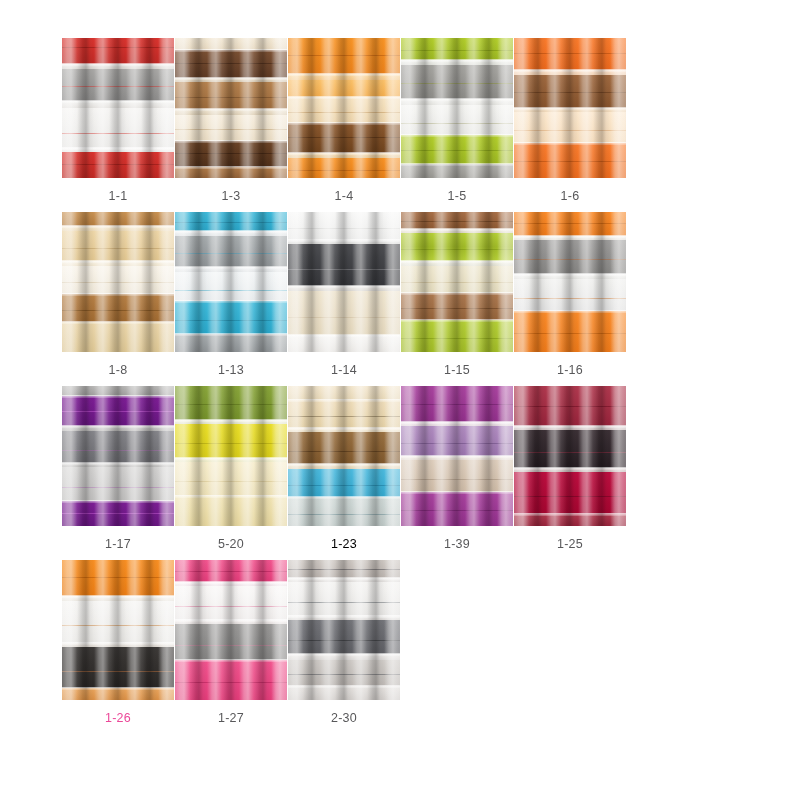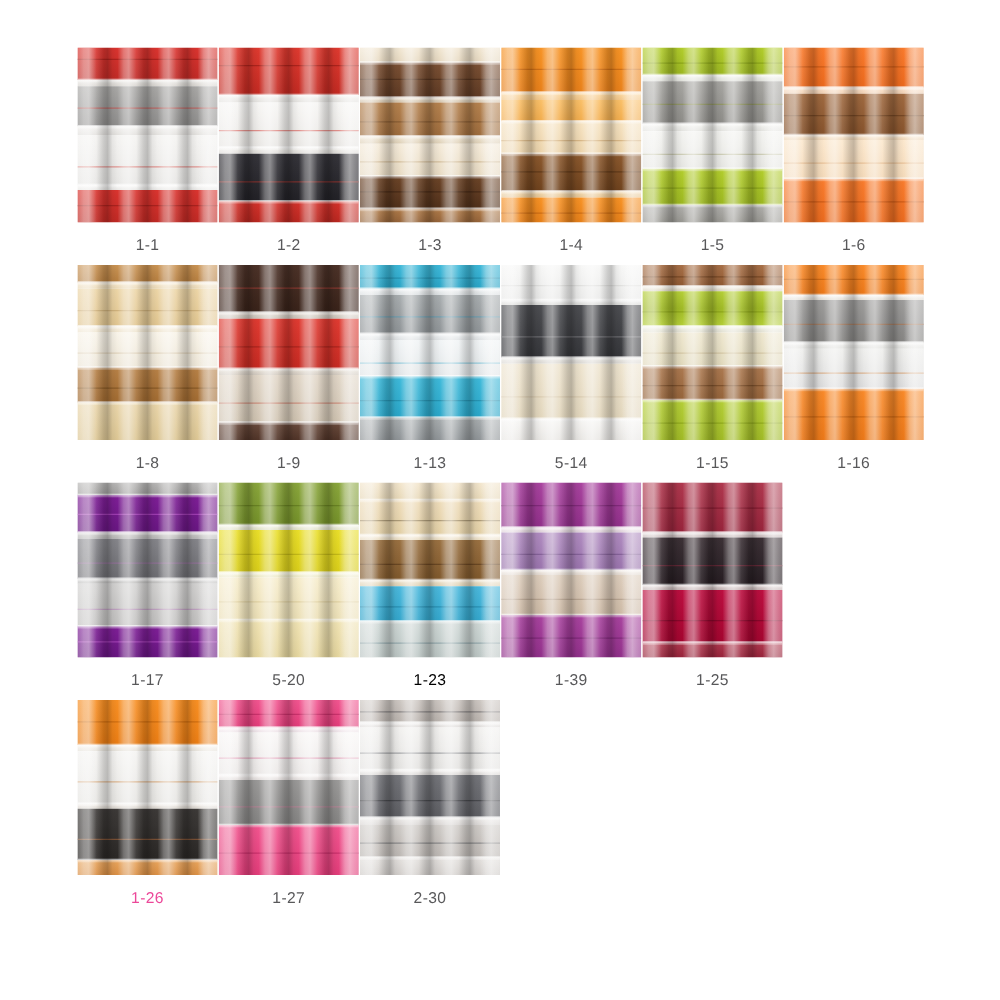--- a/index.html
+++ b/index.html
@@ -137,46 +137,20 @@
             <span class="seam" style="top: 25px;"></span>
             <span class="seam" style="top: 62px;"></span>
             <span class="seam" style="top: 109px;"></span>
           </div>
           <div class="pleats"></div>
           <div class="vignette"></div>
         </div>
         <div class="swatch-label" style="color: rgb(88, 88, 90);">1-1</div>
       </div>
       <div class="swatch-cell">
-        <div class="swatch-img" title="red / white / black vertically pleated stripe voile">
-          <div class="bands">
-            <div class="band" style="height: 38px; background: linear-gradient(rgb(222, 58, 48), rgb(194, 42, 34));">
-              <span class="pin" style="background: rgb(141, 22, 16); top: 14px;"></span>
-            </div>
-            <div class="band" style="height: 6px; background: linear-gradient(rgb(243, 242, 240), rgb(228, 226, 223));"></div>
-            <div class="band" style="height: 36px; background: linear-gradient(rgb(246, 245, 243), rgb(232, 230, 227));">
-              <span class="pin" style="background: rgb(214, 67, 60); top: 22px;"></span>
-            </div>
-            <div class="band" style="height: 5px; background: linear-gradient(rgb(241, 239, 236), rgb(222, 219, 215));"></div>
-            <div class="band" style="height: 38px; background: linear-gradient(rgb(53, 52, 58), rgb(34, 33, 38));">
-              <span class="pin" style="background: rgb(184, 53, 45); top: 22px;"></span>
-            </div>
-            <div class="band" style="height: 17px; background: linear-gradient(rgb(212, 50, 43), rgb(184, 39, 32));"></div>
-          </div>
-          <div class="seams">
-            <span class="seam" style="top: 37px;"></span>
-            <span class="seam" style="top: 79px;"></span>
-            <span class="seam" style="top: 122px;"></span>
-          </div>
-          <div class="pleats"></div>
-          <div class="vignette"></div>
-        </div>
-        <div class="swatch-label" style="color: rgb(88, 88, 90);">1-2</div>
-      </div>
-      <div class="swatch-cell">
         <div class="swatch-img" title="cream / dark brown / tan horizontal stripe voile">
           <div class="bands">
             <div class="band" style="height: 12px; background: linear-gradient(rgb(242, 231, 211), rgb(230, 216, 192));"></div>
             <div class="band" style="height: 28px; background: linear-gradient(rgb(124, 81, 52), rgb(94, 58, 36));">
               <span class="pin" style="background: rgb(63, 36, 21); top: 13px;"></span>
             </div>
             <div class="band" style="height: 4px; background: linear-gradient(rgb(232, 220, 202), rgb(211, 196, 173));"></div>
             <div class="band" style="height: 27px; background: linear-gradient(rgb(181, 130, 79), rgb(156, 107, 60));">
               <span class="pin" style="background: rgb(111, 71, 38); top: 15px;"></span>
             </div>
@@ -313,46 +287,20 @@
             <span class="seam" style="top: 48px;"></span>
             <span class="seam" style="top: 81px;"></span>
             <span class="seam" style="top: 109px;"></span>
           </div>
           <div class="pleats"></div>
           <div class="vignette"></div>
         </div>
         <div class="swatch-label" style="color: rgb(88, 88, 90);">1-8</div>
       </div>
       <div class="swatch-cell">
-        <div class="swatch-img" title="dark brown / red / beige horizontal stripe voile">
-          <div class="bands">
-            <div class="band" style="height: 38px; background: linear-gradient(rgb(76, 50, 40), rgb(56, 34, 25));">
-              <span class="pin" style="background: rgb(184, 65, 58); top: 18px;"></span>
-            </div>
-            <div class="band" style="height: 5px; background: linear-gradient(rgb(222, 215, 206), rgb(201, 193, 183));"></div>
-            <div class="band" style="height: 40px; background: linear-gradient(rgb(224, 59, 50), rgb(197, 42, 34));">
-              <span class="pin" style="background: rgb(142, 27, 20); top: 22px;"></span>
-            </div>
-            <div class="band" style="height: 5px; background: linear-gradient(rgb(231, 224, 214), rgb(210, 202, 191));"></div>
-            <div class="band" style="height: 38px; background: linear-gradient(rgb(224, 213, 198), rgb(208, 196, 178));">
-              <span class="pin" style="background: rgb(194, 96, 79); top: 22px;"></span>
-            </div>
-            <div class="band" style="height: 14px; background: linear-gradient(rgb(106, 75, 60), rgb(80, 52, 40));"></div>
-          </div>
-          <div class="seams">
-            <span class="seam" style="top: 37px;"></span>
-            <span class="seam" style="top: 82px;"></span>
-            <span class="seam" style="top: 125px;"></span>
-          </div>
-          <div class="pleats"></div>
-          <div class="vignette"></div>
-        </div>
-        <div class="swatch-label" style="color: rgb(88, 88, 90);">1-9</div>
-      </div>
-      <div class="swatch-cell">
         <div class="swatch-img" title="cyan / grey / white horizontal stripe voile">
           <div class="bands">
             <div class="band" style="height: 18.6667px; background: linear-gradient(rgb(62, 184, 216), rgb(42, 164, 198));">
               <span class="pin" style="background: rgb(27, 126, 156); top: 10.3704px;"></span>
             </div>
             <div class="band" style="height: 5.18519px; background: linear-gradient(rgb(238, 241, 242), rgb(219, 223, 225));"></div>
             <div class="band" style="height: 31.1111px; background: linear-gradient(rgb(168, 173, 175), rgb(142, 147, 150));">
               <span class="pin" style="background: rgb(79, 158, 187); top: 17.6296px;"></span>
             </div>
             <div class="band" style="height: 5.18519px; background: linear-gradient(rgb(241, 243, 244), rgb(223, 226, 228));"></div>
@@ -392,21 +340,21 @@
             <div class="band" style="height: 17px; background: linear-gradient(rgb(246, 245, 243), rgb(232, 230, 227));"></div>
           </div>
           <div class="seams">
             <span class="seam" style="top: 27px;"></span>
             <span class="seam" style="top: 73px;"></span>
             <span class="seam" style="top: 122px;"></span>
           </div>
           <div class="pleats"></div>
           <div class="vignette"></div>
         </div>
-        <div class="swatch-label" style="color: rgb(88, 88, 90);">5-14</div>
+        <div class="swatch-label" style="color: rgb(88, 88, 90);">1-14</div>
       </div>
       <div class="swatch-cell">
         <div class="swatch-img" title="brown / lime green / cream horizontal stripe voile">
           <div class="bands">
             <div class="band" style="height: 17px; background: linear-gradient(rgb(168, 112, 72), rgb(143, 90, 51));">
               <span class="pin" style="background: rgb(94, 54, 24); top: 9px;"></span>
             </div>
             <div class="band" style="height: 4px; background: linear-gradient(rgb(238, 233, 220), rgb(221, 215, 199));"></div>
             <div class="band" style="height: 28px; background: linear-gradient(rgb(181, 207, 56), rgb(160, 186, 39), rgb(181, 207, 56));">
               <span class="pin" style="background: rgb(124, 149, 17); top: 16px;"></span>

